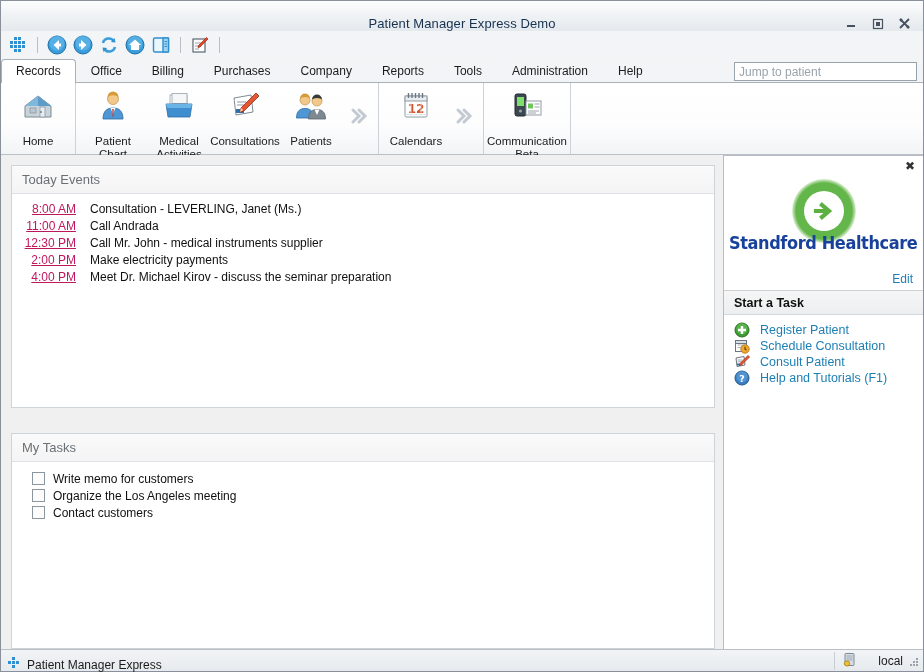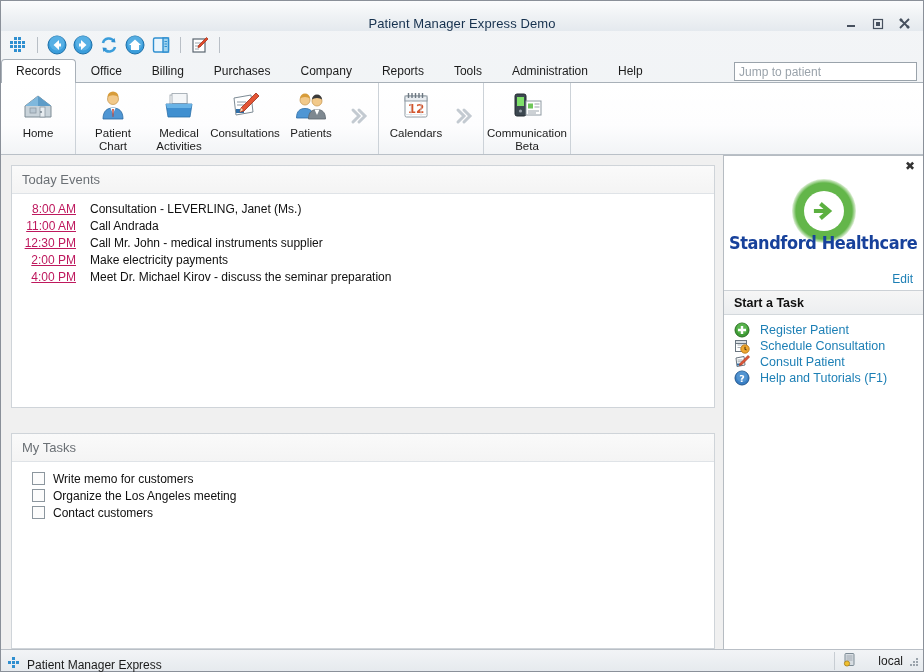--- a/index.html
+++ b/index.html
@@ -90,21 +90,21 @@
     border-right: 1px solid #ccd2d8;
   }
   .rbtn {
     width: 66px; min-width: 50px;
     display: flex; flex-direction: column; align-items: center;
     padding: 3px 2px 0 2px; text-align: center;
   }
   .rbtn .ico { height: 34px; display: flex; justify-content: center; }
   .rbtn .lbl {
     font-size: 11.5px; color: #1b1b1b; line-height: 12.5px;
-    margin-top: 3px; word-spacing: normal;
+    margin-top: 11px; word-spacing: normal;
   }
   .chev { display: flex; align-items: center; padding: 0 6px; height: 58px; }
 
   
   .body {
     flex: 1 1 auto; display: flex; min-height: 0;
     padding: 6px 0 0 0; background: #f0f0f0;
   }
   .main-col {
     flex: 1 1 auto; min-width: 0;

